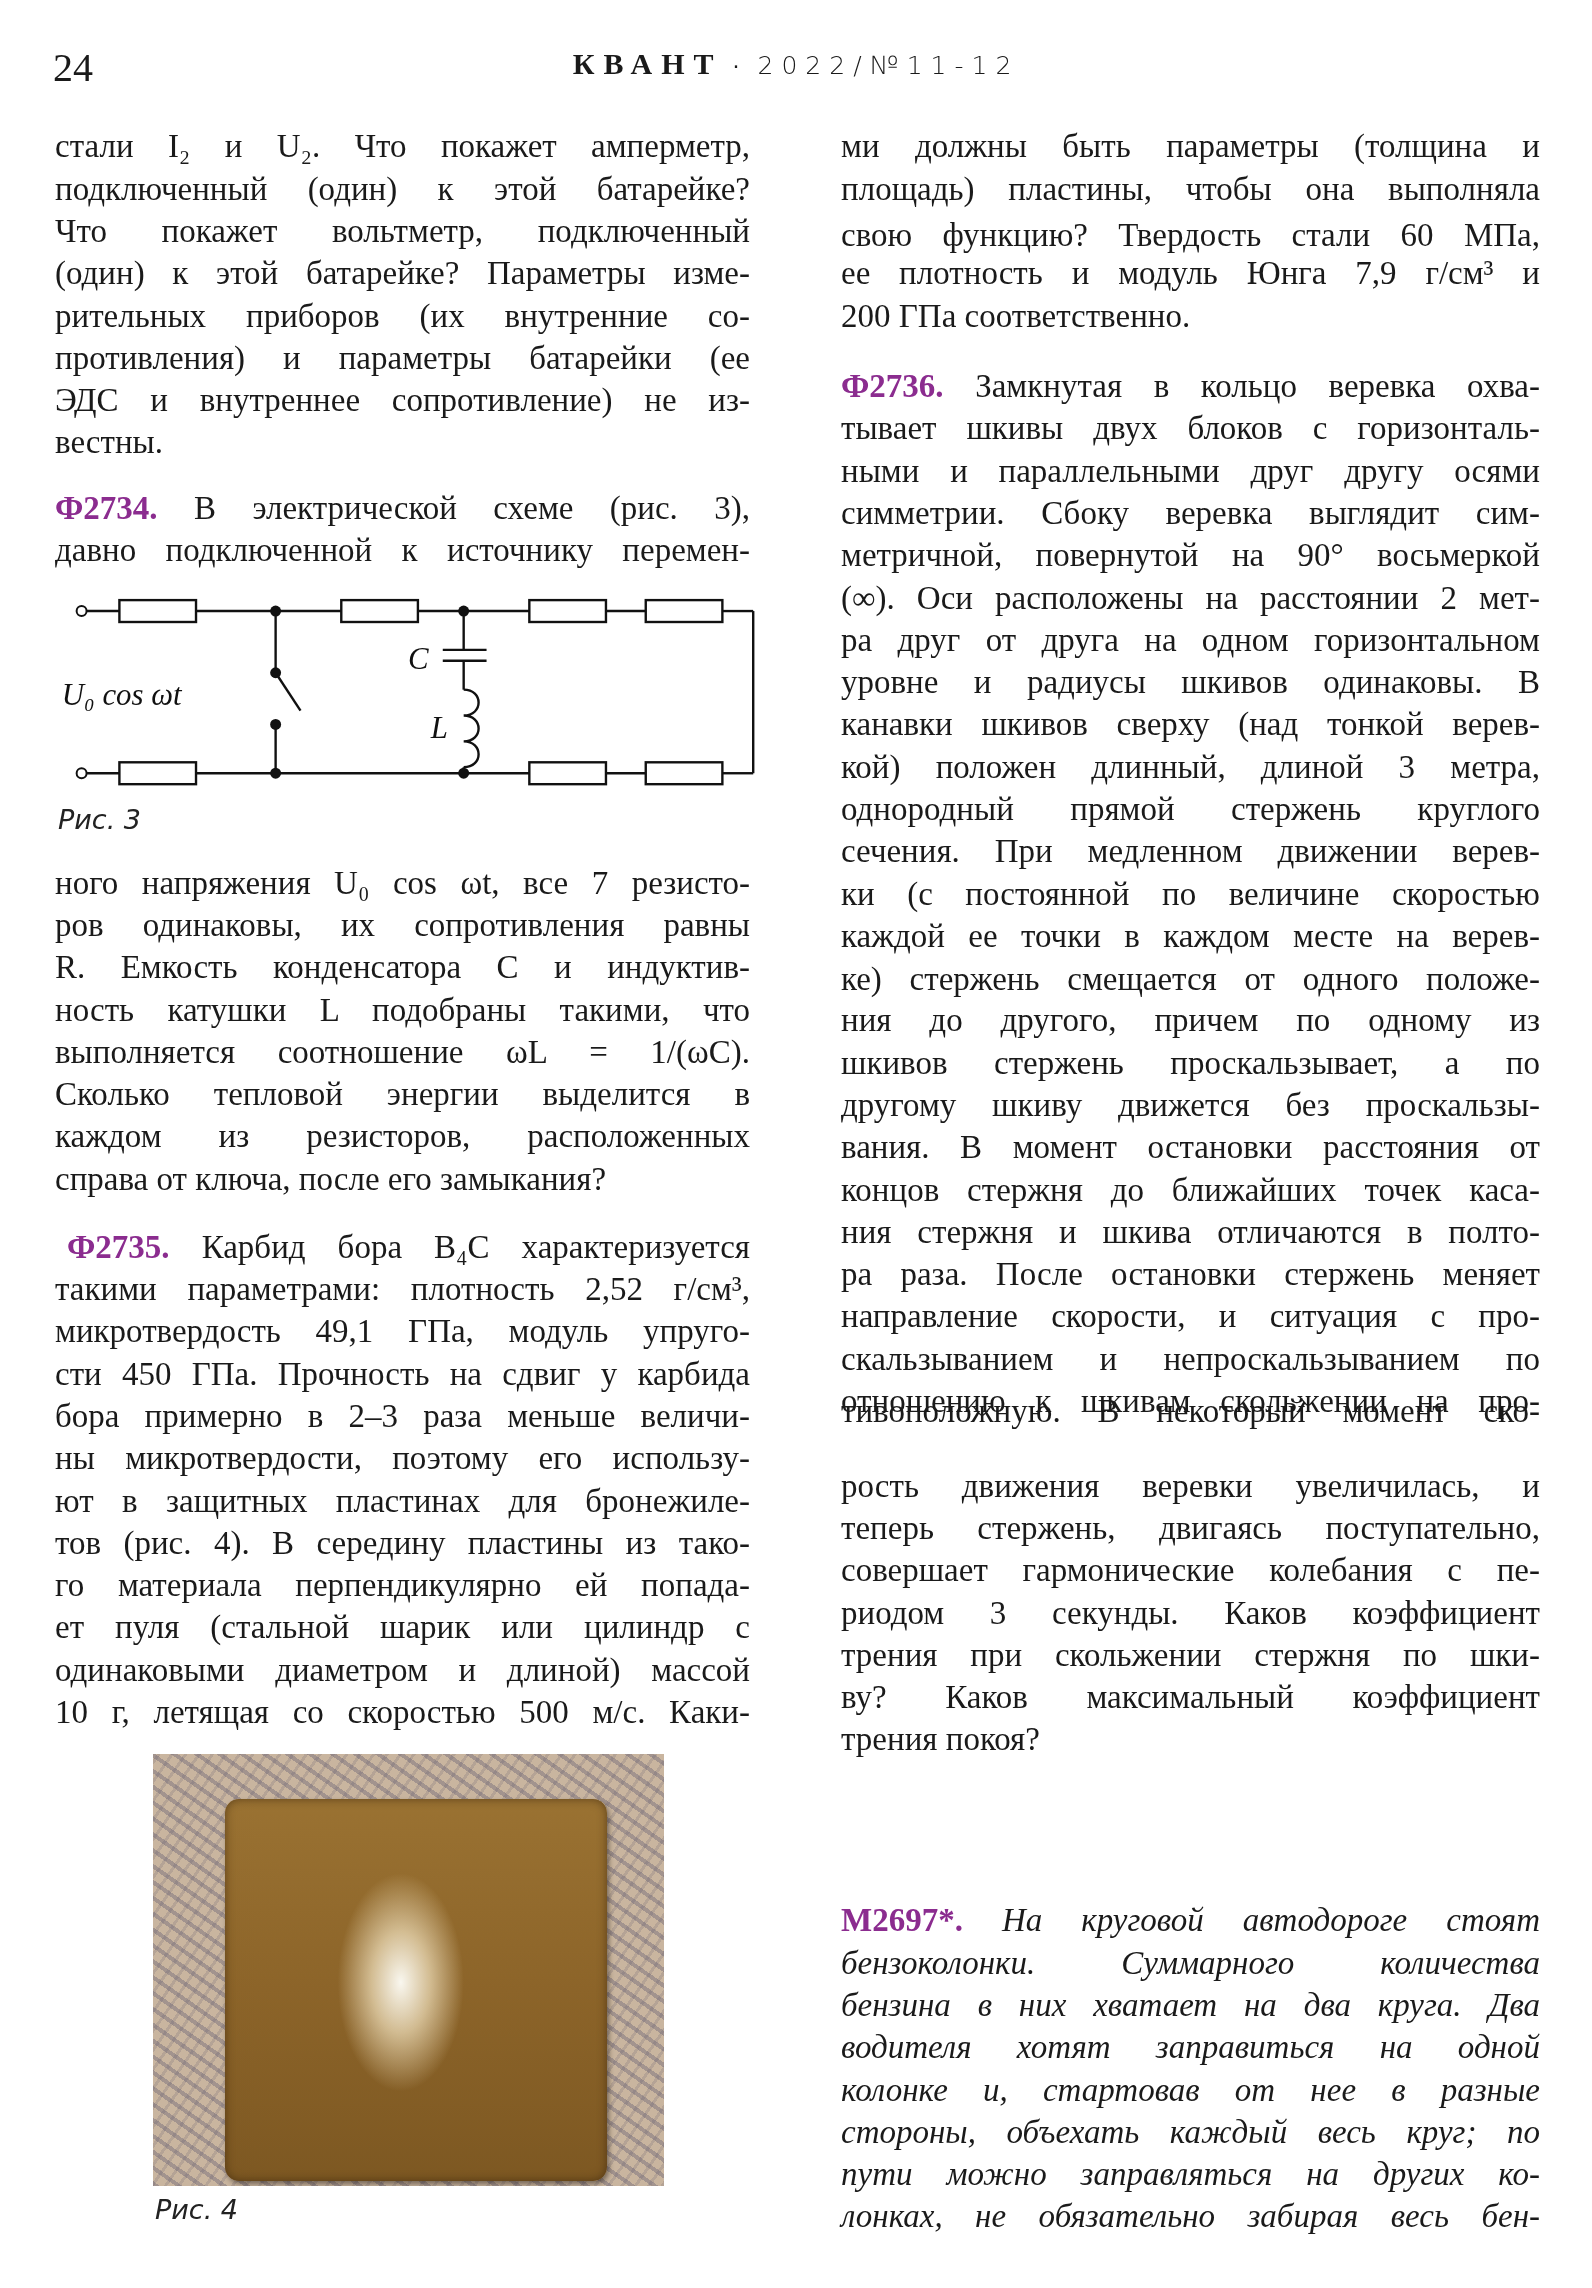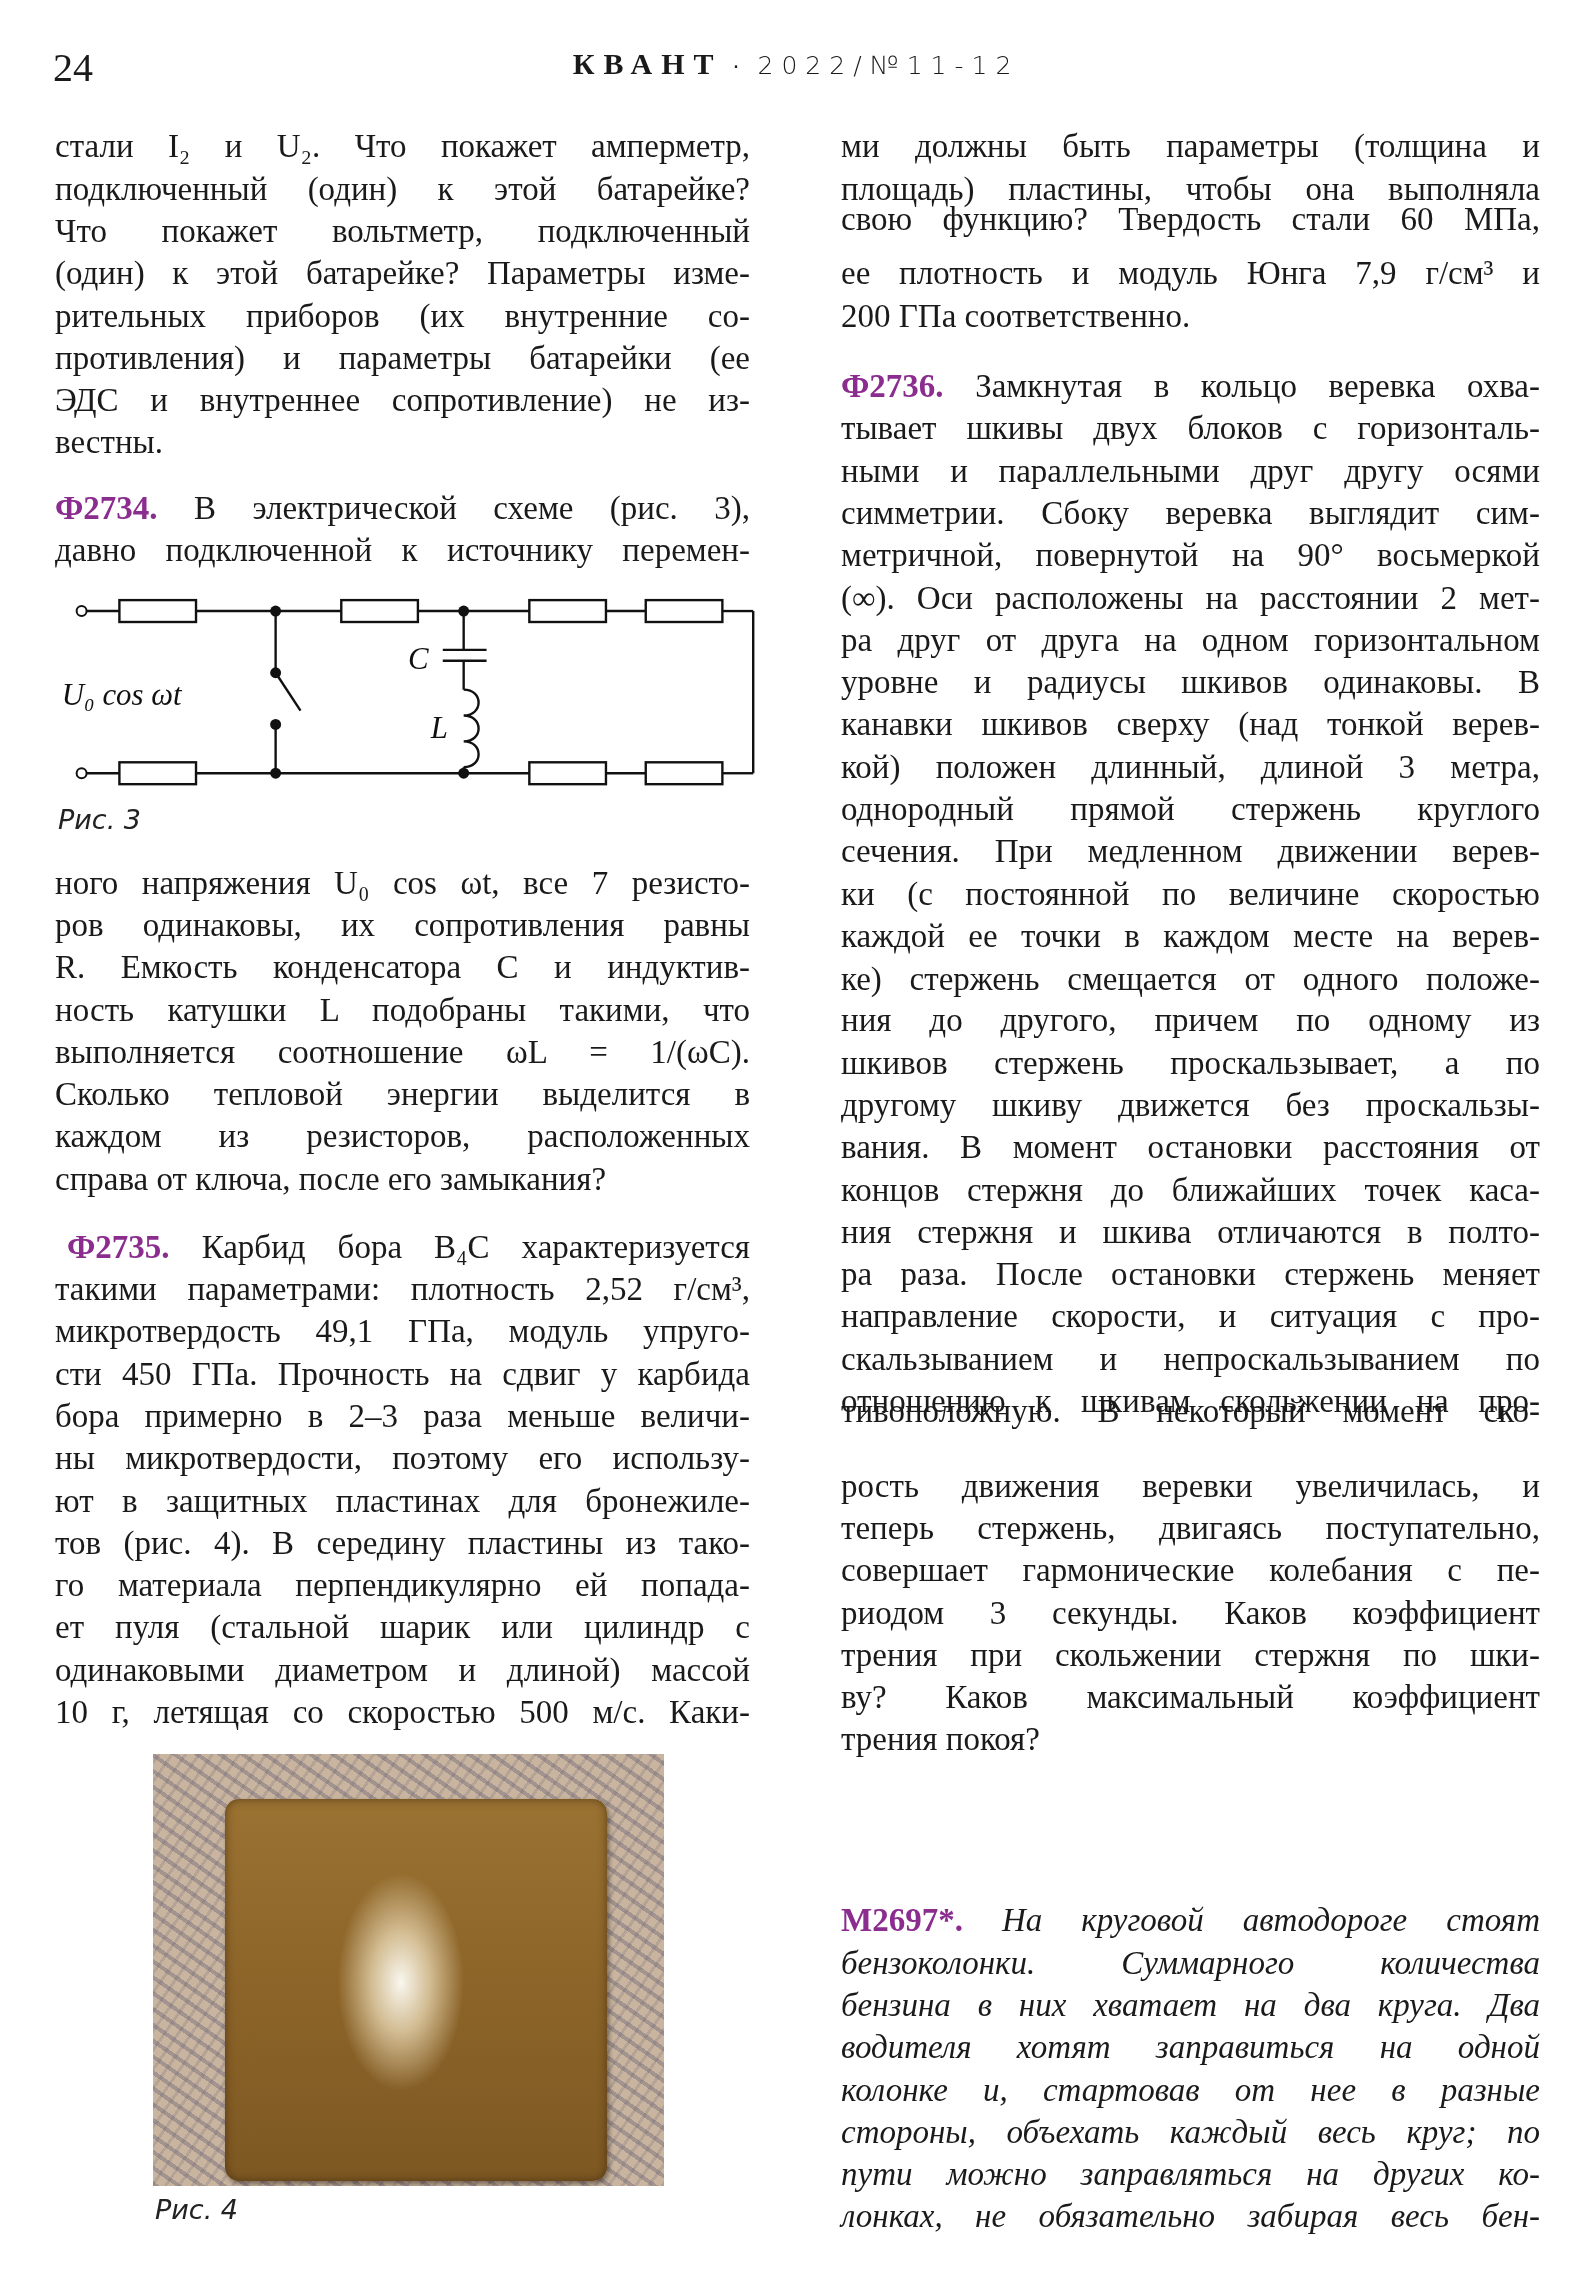--- a/index.html
+++ b/index.html
@@ -137,21 +137,21 @@
 
 <div id="photo">
   <div id="plate"></div>
 </div>
 <div id="fig4-caption" class="caption">Рис. 4</div>
 
 <div id="col-right" class="col" style="top:0;">
   <div id="cont-block">
       <div class="line" style="top: 125px;">ми должны быть параметры (толщина и</div>
       <div class="line" style="top: 168px;">площадь) пластины, чтобы она выполняла</div>
-      <div class="line" style="top: 198px;">свою функцию? Твердость стали 60 МПа,</div>
+      <div class="line" style="top: 214px;">свою функцию? Твердость стали 60 МПа,</div>
       <div class="line" style="top: 252px;">ее плотность и модуль Юнга 7,9 г/см³ и</div>
       <div class="line last" style="top: 295px;">200 ГПа соответственно.</div>
     </div>
   <div id="p2736">
       <div class="line" style="top: 365px;"><span class="tag" style="font-style: normal;">Ф2736. </span>Замкнутая в кольцо веревка охва-</div>
       <div class="line" style="top: 407px;">тывает шкивы двух блоков с горизонталь-</div>
       <div class="line" style="top: 450px;">ными и параллельными друг другу осями</div>
       <div class="line" style="top: 492px;">симметрии. Сбоку веревка выглядит сим-</div>
       <div class="line" style="top: 534px;">метричной, повернутой на 90° восьмеркой</div>
       <div class="line" style="top: 577px;">(∞). Оси расположены на расстоянии 2 мет-</div>

